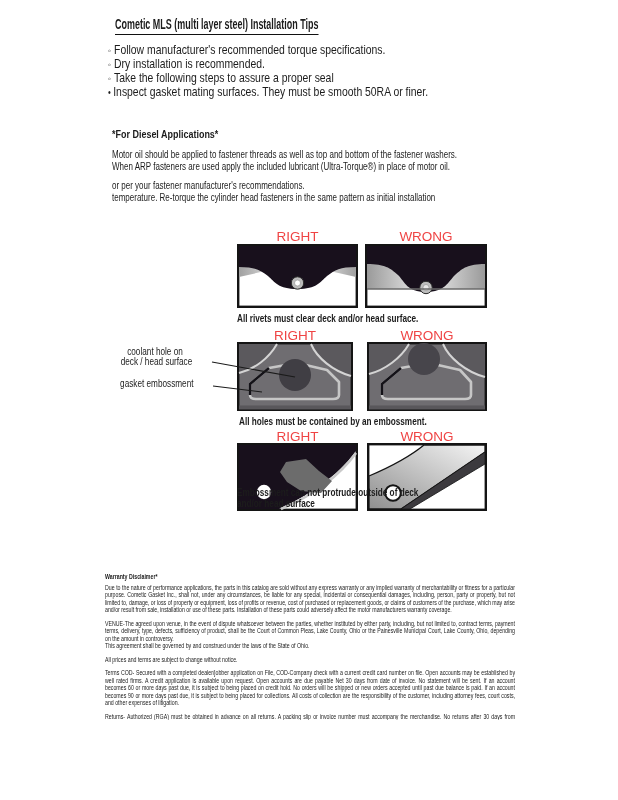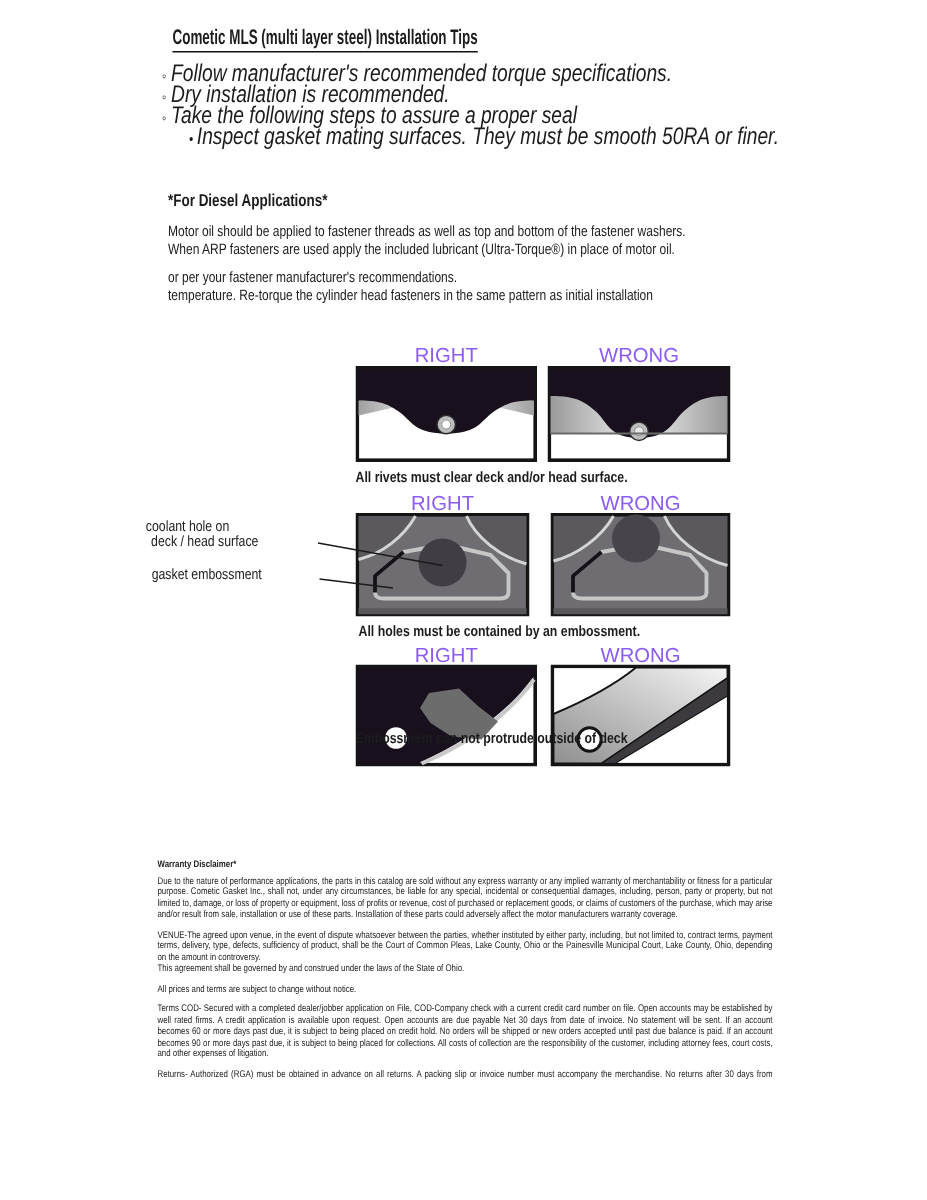--- a/index.html
+++ b/index.html
@@ -12,35 +12,35 @@
   
   .cx64 { display:inline-block; transform:scaleX(.64); transform-origin:0 0; white-space:nowrap; }
   .cx78 { display:inline-block; transform:scaleX(.78); transform-origin:0 0; white-space:nowrap; }
   .cx80 { display:inline-block; transform:scaleX(.80); transform-origin:0 0; white-space:nowrap; }
   .cx82 { display:inline-block; transform:scaleX(.82); transform-origin:0 0; white-space:nowrap; }
   .cxr  { display:inline-block; transform:scaleX(.82); transform-origin:100% 0; white-space:nowrap; }
 
   .title { top:16px; left:115px; font-size:14px; font-weight:bold; }
   .title > span { border-bottom:1.6px solid #111; padding-bottom:2px; }
 
-  .bullets { top:43px; left:108px; font-size:16px;font-style:italic; }
+  .bullets { top:43px; left:108px; font-size:13px; }
   .b-line { height:14px; line-height:14px; }
-  .b-line.sub { margin-left:18px; }
+  .b-line.sub { margin-left:0; }
   .ob::before { content:"\25E6"; margin-right:4px; font-size:10px; }
   .fb::before { content:"\2022"; margin-right:3px; font-size:10px; }
 
   .diesel { top:128px; left:112px; font-size:10px;text-decoration:underline; }
   .d-head { font-size:11.5px; font-weight:bold; height:14px; }
   .d-par { margin-top:7px; }
   .d-line { height:12px; line-height:12px; }
 
-  .dg-label { position:absolute; font-size:13.5px; text-align:center; color:#8b5cf6; }
+  .dg-label { position:absolute; font-size:13.5px; text-align:center; color:#ef4444; }
   .dg-box { position:absolute; }
   .caption { position:absolute; font-size:10px; font-weight:bold; line-height:11px; }
-  .side-label { position:absolute; font-size:10px; text-align:left; line-height:10px; }
+  .side-label { position:absolute; font-size:10px; text-align:center; line-height:10px; }
 
   .legal { top:573px; left:105px; width:500px; transform:scaleX(.82); transform-origin:0 0;
            font-size:6.4px; line-height:7.5px; color:#222; }
   .lg-h { font-weight:bold; margin-bottom:3px; }
   .lg-p { margin:0 0 6px 0; text-align:justify; }
   .lg-block { margin:0 0 6px 0; }
   .lg-block .just { text-align:justify; }
 
   .cg { top:756px; left:387px; font-size:14.5px; color:#1a1a1a; }
   svg { display:block; }
@@ -188,20 +188,21 @@
       </defs>
       <rect x="1.2" y="1.2" width="117.6" height="65.6" fill="#ffffff" stroke="#141414" stroke-width="2.4"></rect>
       <path d="M2,33 C28,22 46,11 57,2 L118,2 L118,9 L34,66 L2,66 Z" fill="url(#b3g)" stroke="#141414" stroke-width="1.3"></path>
       <polygon points="34,66 118,9 118,21 43,66" fill="#3c3a3e" stroke="#141414" stroke-width="0.8"></polygon>
       <circle cx="26" cy="50" r="7.8" fill="#ffffff" stroke="#141414" stroke-width="2"></circle>
     </svg>
   </div>
 
   <div class="caption" style="left:237px;top:487px">
     <div><span class="cx82">Embossment can not protrude outside of deck</span></div>
+    <div><span class="cx82">and/or head surface</span></div>
   </div>
 
   <div class="abs legal">
     <div class="lg-h">Warranty Disclaimer*</div>
     <p class="lg-p">Due to the nature of performance applications, the parts in this catalog are sold without any express warranty or any implied warranty of merchantability or fitness for a particular purpose.  Cometic Gasket Inc., shall not, under any circumstances, be liable for any special, incidental or consequential damages, including, person, party or property, but not limited to, damage, or loss of property or equipment, loss of profits or revenue, cost of purchased or replacement goods, or claims of customers of the purchase, which may arise and/or result from sale, installation or use of these parts.  Installation of these parts could adversely affect the motor manufacturers warranty coverage.</p>
     <div class="lg-block">
       <div class="just">VENUE-The agreed upon venue, in the event of dispute whatsoever between the parties, whether instituted by either party, including, but not limited to, contract terms, payment terms, delivery, type, defects, sufficiency of product, shall be the Court of Common Pleas, Lake County, Ohio or the Painesville Municipal Court, Lake County, Ohio, depending on the amount in controversy.</div>
       <div>This agreement shall be governed by and construed under the laws of the State of Ohio.</div>
     </div>
     <div class="lg-block">All prices and terms are subject to change without notice.</div>

